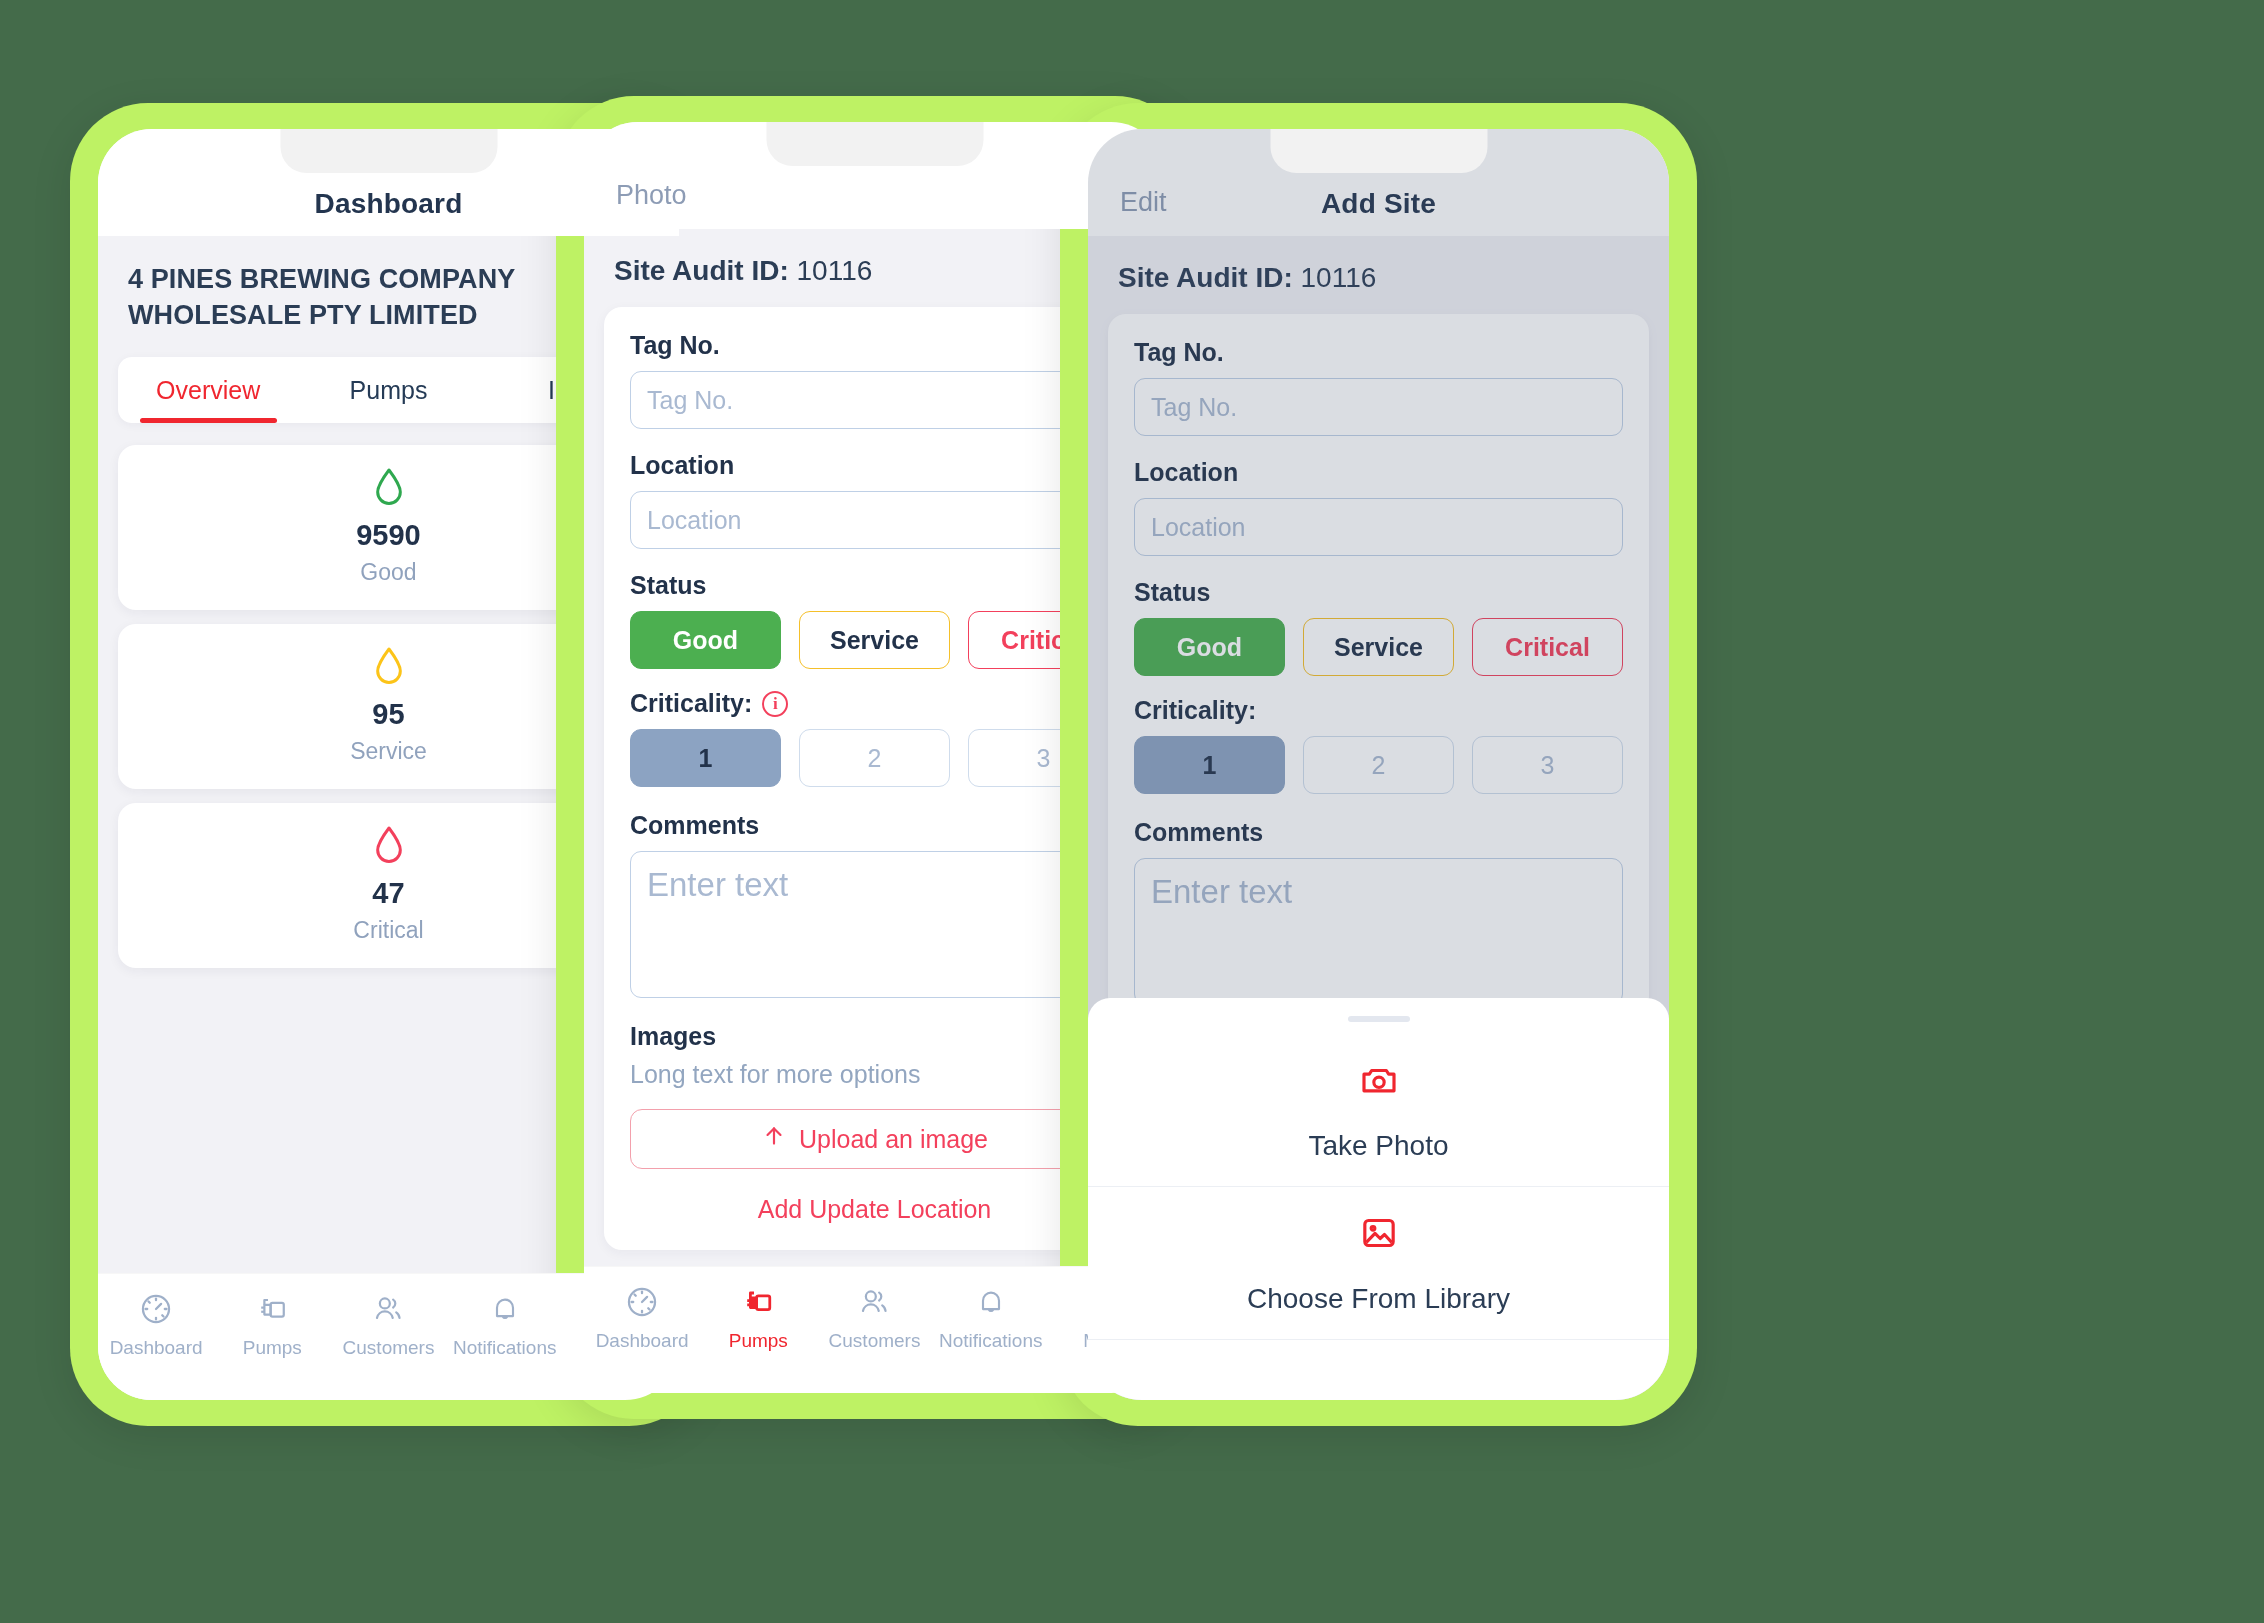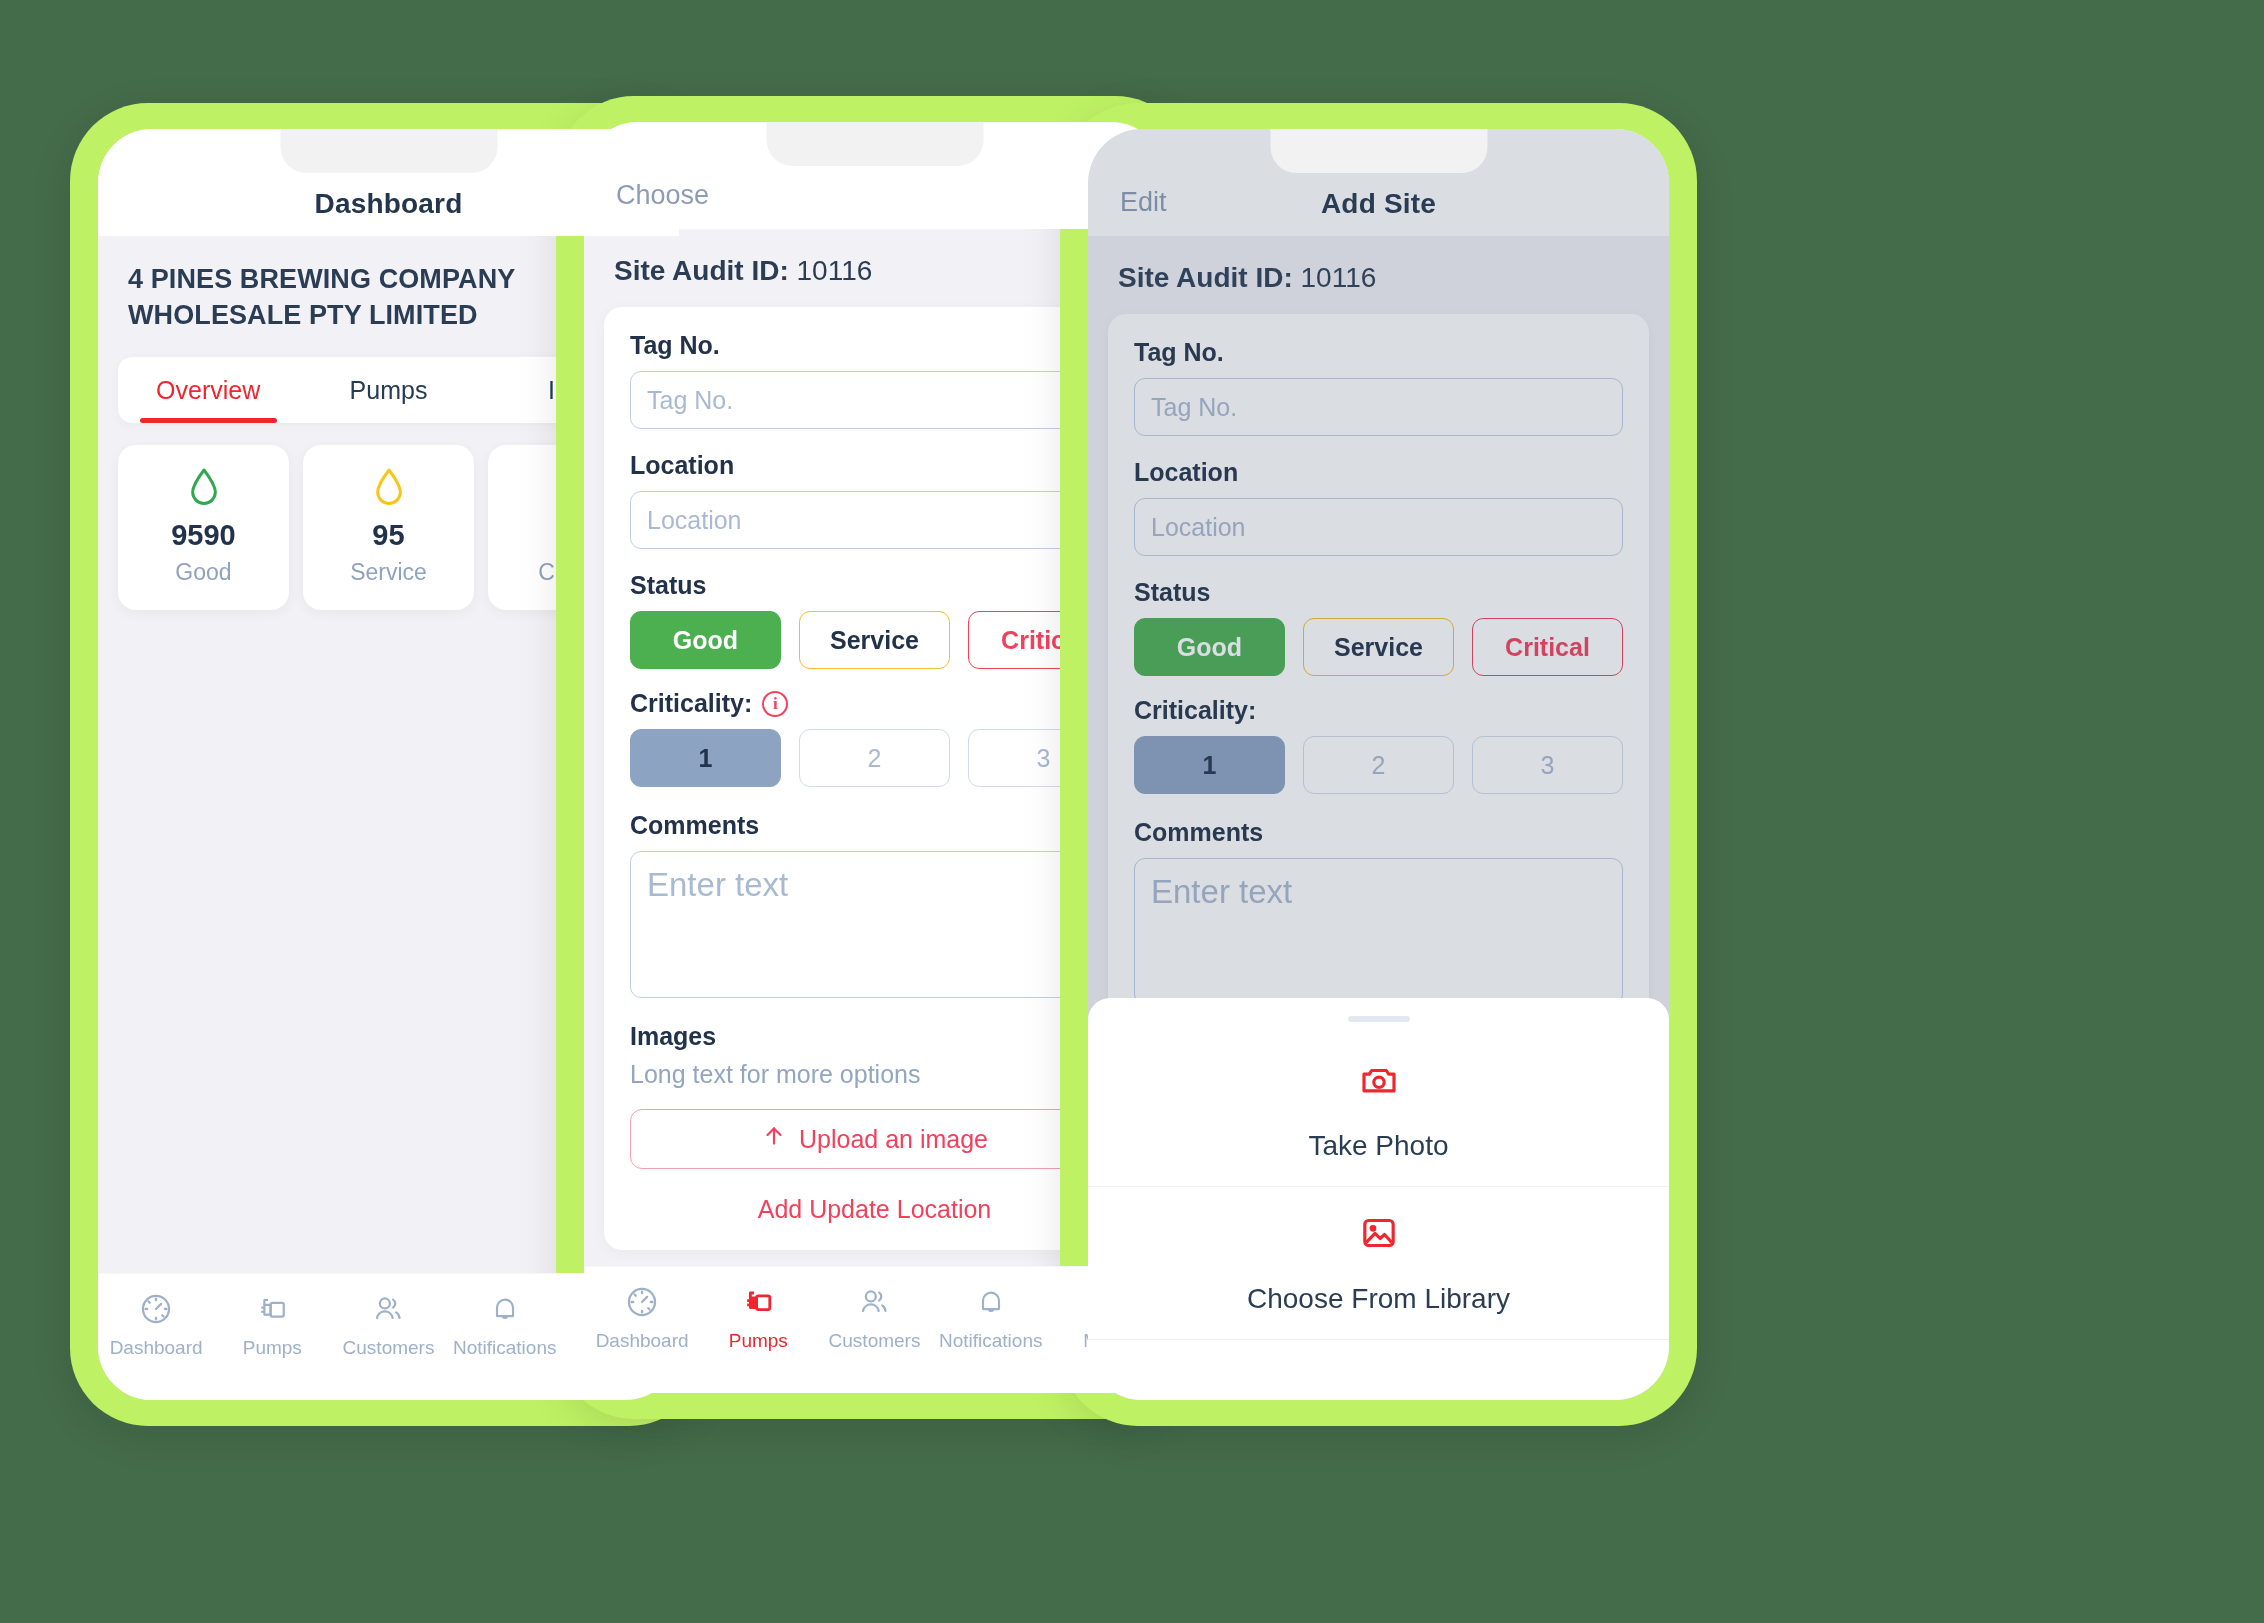--- a/index.html
+++ b/index.html
@@ -89,20 +89,21 @@
     font-size: 25px; color: #253b56; position: relative;
   }
   .tabbar .tab.active { color: #f0262f; }
   .tabbar .tab.active::after {
     content:""; position:absolute; left: 12%; right: 12%; bottom: 0;
     height: 5px; background: #f0262f; border-radius: 3px;
   }
   .stats {
     display: flex; gap: 14px;
     margin: 22px 20px 0 20px;
+    flex-direction: column;
   }
   .stat-card {
     flex: 1; background:#fff; border-radius: 18px;
     padding: 22px 0 24px 0;
     text-align:center;
     box-shadow: 0 3px 12px rgba(30,40,70,0.06);
   }
   .stat-card .drop { height: 40px; margin-bottom: 12px; }
   .stat-val { font-size: 29px; font-weight: 700; color: #22324a; }
   .stat-lbl { font-size: 23px; color: #90a2bd; margin-top: 7px; }
@@ -332,21 +333,21 @@
         </div>
       </div>
     </div>
   </div>
 
   <div class="phone" id="phone2">
     <div class="phone-screen">
       <div class="notch"></div>
 
       <div class="navbar">
-        <div class="nav-left">Choose</div>
+        <div class="nav-left">Photo</div>
       </div>
 
       <div class="screen-body">
         <div class="audit-id">
           <b>Site Audit ID:</b>
           <span class="val">10116</span>
         </div>
 
         <div class="form-card">
           <div class="fld-label">Tag No.</div>

